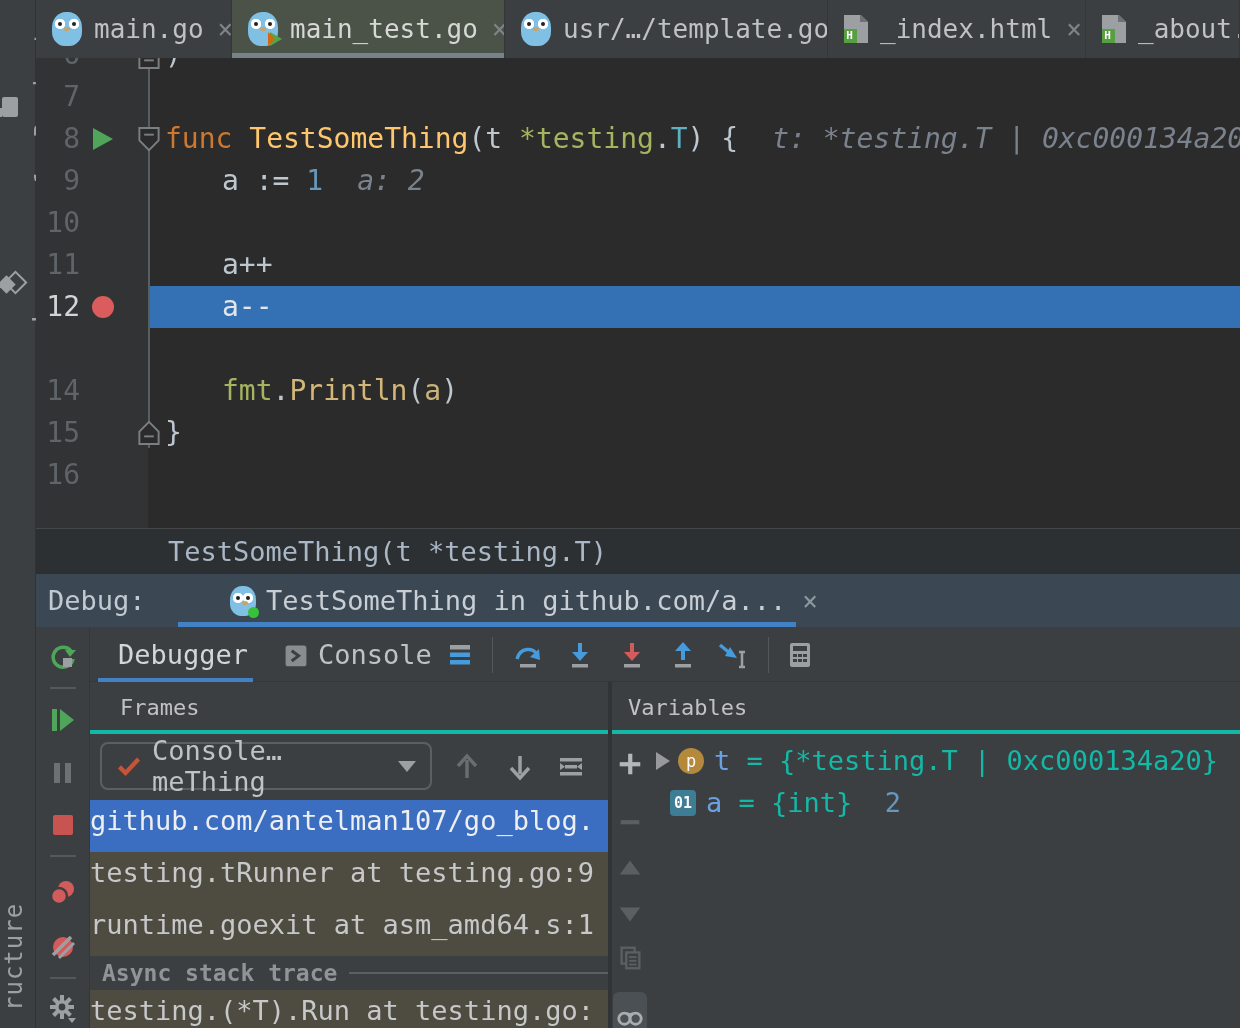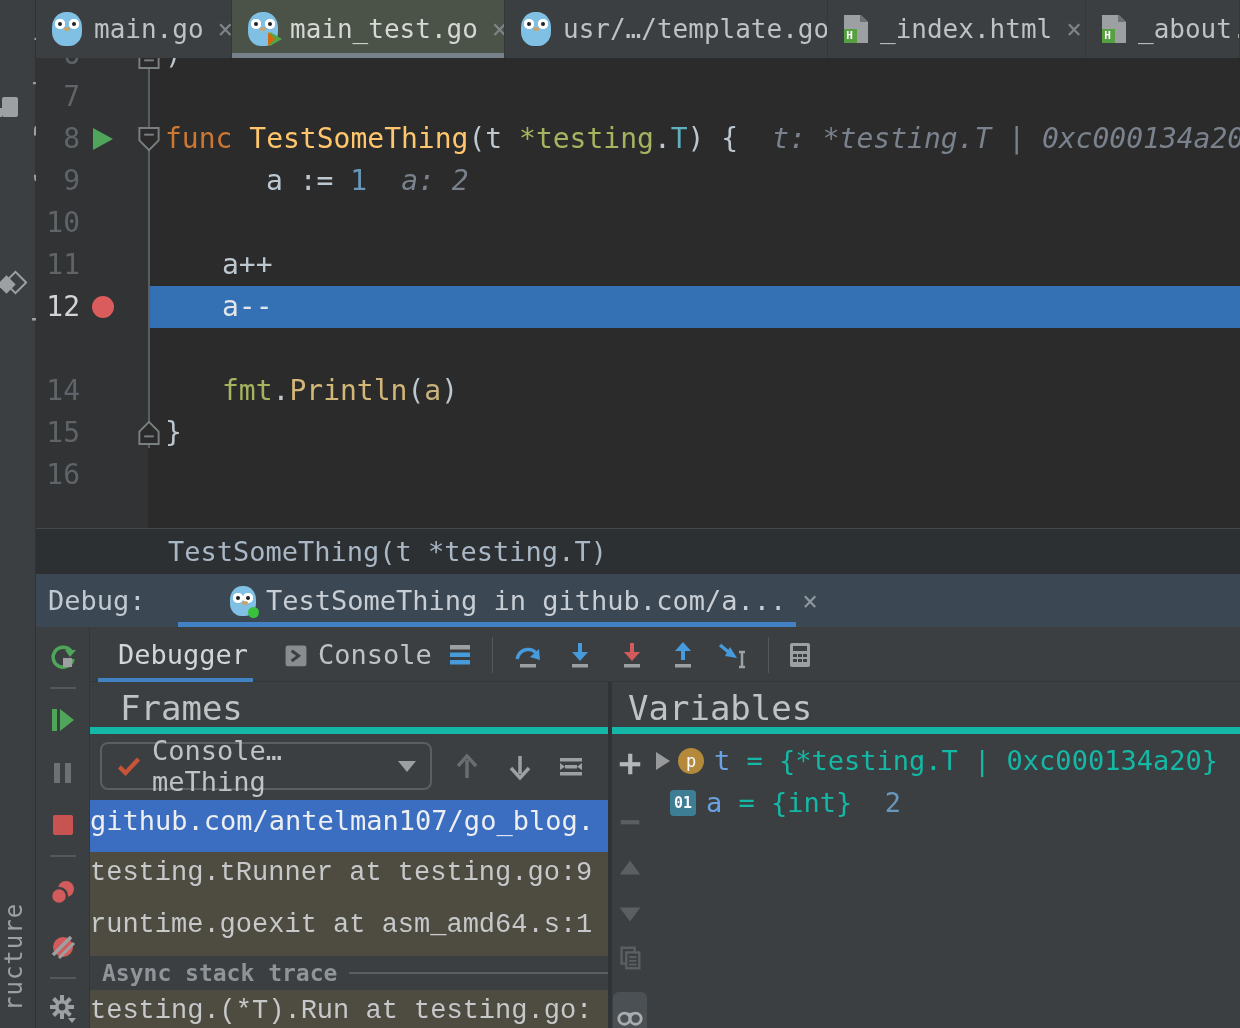--- a/index.html
+++ b/index.html
@@ -79,30 +79,30 @@
   .toolcol .tsep{position:absolute;left:14px;width:26px;height:2px;background:#55585B;}
 
   .toolbar-row{position:absolute;left:54px;top:0;width:1150px;height:55px;border-bottom:1px solid #33363A;}
   .dbg-tab-lbl{position:absolute;top:0;height:55px;line-height:55px;font-size:27px;}
   .dbg-underline{position:absolute;left:8px;top:51px;width:155px;height:4px;background:#4181C4;}
   .vsep{position:absolute;top:10px;width:1px;height:36px;background:#55585B;}
   .tb-icon{position:absolute;top:13px;width:30px;height:30px;}
 
   .panels{position:absolute;left:54px;top:55px;width:1150px;height:346px;}
   .frames{position:absolute;left:0;top:0;width:518px;height:346px;overflow:hidden;}
-  .panel-hd{height:52px;line-height:52px;font-size:34px;color:#C0C2C4;border-bottom:7px solid #14b8a6;}
+  .panel-hd{height:52px;line-height:52px;font-size:22px;color:#C0C2C4;border-bottom:4px solid #14b8a6;}
   .frames .panel-hd{padding-left:30px;}
   .frames-toolbar{position:relative;height:66px;}
   .combo{position:absolute;left:10px;top:8px;width:332px;height:48px;border:2px solid #5B5F62;border-radius:8px;
          display:flex;align-items:center;gap:10px;padding:0 14px;font-size:27px;color:#C0C3C5;}
   .combo .caret{width:0;height:0;border-left:9px solid transparent;border-right:9px solid transparent;border-top:11px solid #9DA0A2;margin-left:auto;}
   .ft-icon{position:absolute;top:18px;width:30px;height:30px;}
   .frame-row{height:52px;line-height:42px;font-size:27px;white-space:pre;color:#C6C8CA;}
   .frame-row.selected{background:#3B6EC1;color:#ECEEF0;}
-  .frame-row.library{background:#4E4B40;font-family:Liberation Mono, monospace;}
+  .frame-row.library{background:#4E4B40;}
   .frame-sep{height:34px;display:flex;align-items:center;gap:12px;padding-left:12px;
              font-size:23px;font-weight:bold;color:#8F9499;}
   .frame-sep .rule{flex:1;height:2px;background:#5C5F61;}
   .divider-v{position:absolute;left:518px;top:0;width:4px;height:346px;background:#313437;}
 
   .vars{position:absolute;left:522px;top:0;width:628px;height:346px;overflow:hidden;}
   .vars .panel-hd{padding-left:16px;}
   .vars-toolcol{position:absolute;left:0;top:52px;width:36px;bottom:0;}
   .vars-toolcol .tbtn{position:absolute;left:4px;width:28px;height:28px;}
   .watch-btn{position:absolute;left:1px;top:258px;width:34px;height:44px;background:#4A5054;border-radius:6px;}
@@ -177,21 +177,21 @@
       </div>
     </div>
 
   <div class="editor" id="editor">
     <div class="gutter-bg"></div>
     <div class="exec-line" id="execline" style="top: 228px;"></div>
     <div class="fold-line"></div>
   <div class="line" style="top: -24px;"><span class="ln">6</span><span class="code" style="left: 129px;"><span class="c-plain">)</span></span></div>
       <div class="line" style="top: 18px;"><span class="ln">7</span></div>
       <div class="line" style="top: 60px;"><span class="ln">8</span><span class="gut-run" style="top: 10px;"></span><span class="code" style="left: 129px;"><span class="c-kw">func </span><span class="c-fn">TestSomeThing</span><span class="c-plain">(</span><span class="c-plain">t </span><span class="c-pkg">*testing</span><span class="c-plain">.</span><span class="c-type">T</span><span class="c-plain">) {</span><span class="hint">t: *testing.T | 0xc000134a20</span></span></div>
-      <div class="line" style="top: 102px;"><span class="ln">9</span><span class="code" style="left: 186px; margin-left: 44px;"><span class="c-plain">a := </span><span class="c-num">1</span><span class="hint">a: 2</span></span></div>
+      <div class="line" style="top: 102px;"><span class="ln">9</span><span class="code" style="left: 186px;"><span class="c-plain">a := </span><span class="c-num">1</span><span class="hint">a: 2</span></span></div>
       <div class="line" style="top: 144px;"><span class="ln">10</span></div>
       <div class="line" style="top: 186px;"><span class="ln">11</span><span class="code" style="left: 186px;"><span class="c-plain">a++</span></span></div>
       <div class="line" style="top: 228px;"><span class="ln cur">12</span><span class="gut-bp" style="top: 10px;"></span><span class="code" style="left: 186px;"><span class="c-exec">a--</span></span></div>
       <div class="line" style="top: 312px;"><span class="ln">14</span><span class="code" style="left: 186px;"><span class="c-pkg">fmt</span><span class="c-plain">.</span><span class="c-call">Println</span><span class="c-plain">(</span><span class="c-arg">a</span><span class="c-plain">)</span></span></div>
       <div class="line" style="top: 354px;"><span class="ln">15</span><span class="code" style="left: 129px;"><span class="c-plain">}</span></span></div>
       <div class="line" style="top: 396px;"><span class="ln">16</span></div>
       <span class="fold-marker" style="top: -14px;"><svg viewBox="0 0 26 27" width="100%" height="100%">
           <polygon points="13,2 23,12 23,25 3,25 3,12" fill="#2B2B2B" stroke="#7A8082" stroke-width="2"></polygon>
                      <line x1="8" y1="17" x2="18" y2="17" stroke="#7A8082" stroke-width="2"></line>
         </svg></span>

